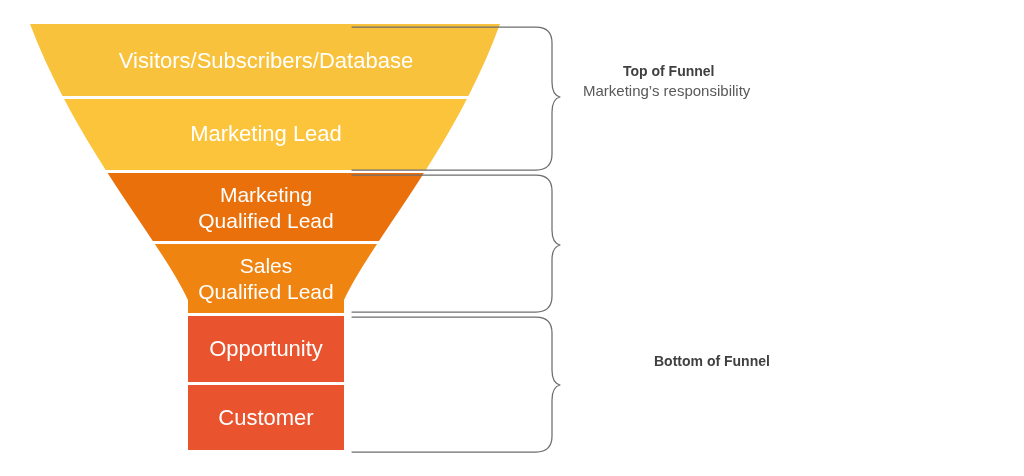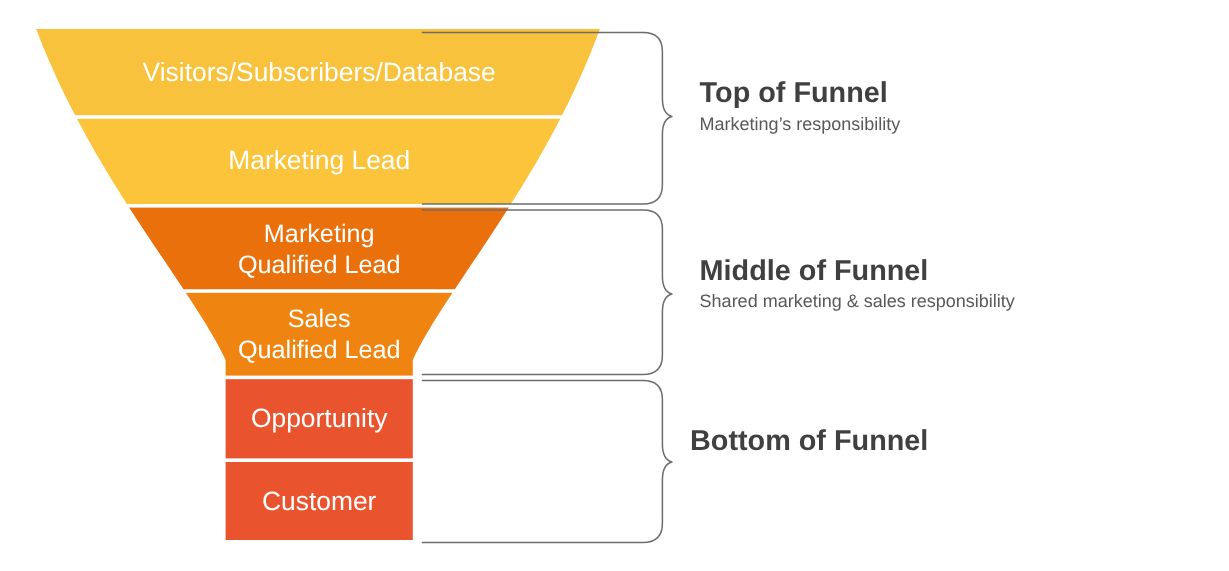--- a/index.html
+++ b/index.html
@@ -42,37 +42,38 @@
     stroke: #6d6d6d;
     stroke-width: 1.25;
     stroke-linecap: round;
     stroke-linejoin: round;
   }
   .stage-group {
     position: absolute;
   }
   .stage-title {
     font-family: "Liberation Sans", sans-serif;
-    font-size: 24px;
+    font-size: 14px;
     font-weight: bold;
     color: #404040;
     line-height: 1.35;
     white-space: nowrap;
+    margin-left: 40px;
   }
   .stage-sub {
     font-family: "Liberation Sans", sans-serif;
     font-size: 15px;
     font-weight: normal;
     color: #595959;
     line-height: 1.35;
     white-space: nowrap;
   }
   #grp-top  { left: 583px; top: 62px; }
   #grp-mid  { left: 583px; top: 210px; }
-  #grp-bot  { left: 575px; top: 352px; }
+  #grp-bot  { left: 614px; top: 352px; }
 </style>
 </head>
 <body>
 
 <div id="stage">
 
   <svg id="funnel-svg" viewBox="0 0 1024 476">
     <defs>
 
       <clipPath id="funnelClip">
@@ -142,22 +143,18 @@
              L 552,436
              Q 552,452 536,452
              L 352,452"></path>
   </svg>
 
   <div class="stage-group" id="grp-top">
     <div class="stage-title">Top of Funnel</div>
     <div class="stage-sub">Marketing’s responsibility</div>
   </div>
 
-  <div class="stage-group" id="grp-mid">
-    <div class="stage-title">Middle of Funnel</div>
-    <div class="stage-sub">Shared marketing &amp; sales responsibility</div>
-  </div>
 
   <div class="stage-group" id="grp-bot">
     <div class="stage-title">Bottom of Funnel</div>
   </div>
 
 </div>
 
 </body></html>

